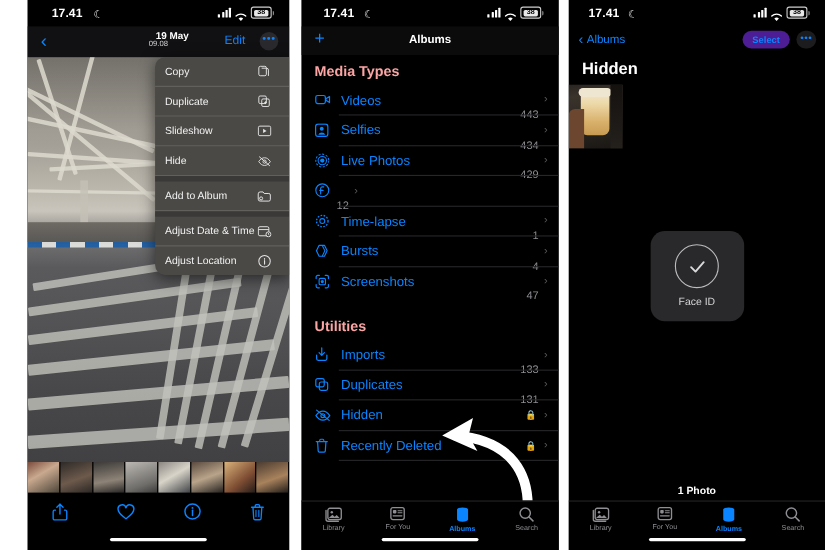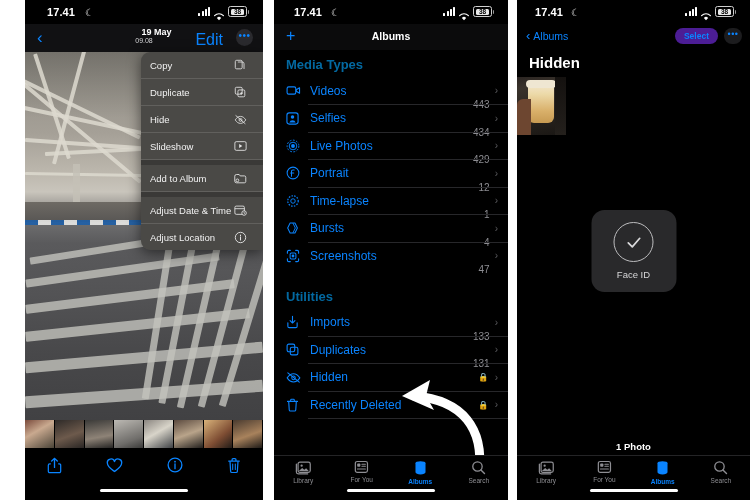--- a/index.html
+++ b/index.html
@@ -25,21 +25,21 @@
   .wifi{width:12px;height:9px;position:relative;}
   .batt{width:17px;height:9px;border:1px solid #cfcfcf;border-radius:2.5px;position:relative;display:flex;align-items:center;justify-content:center;}
   .batt::after{content:"";position:absolute;right:-3px;top:2.5px;width:1.5px;height:4px;background:#9a9a9a;border-radius:0 1px 1px 0;}
   .batt span{font-size:6.5px;font-weight:bold;color:#000;background:#e8e8e8;border-radius:1.5px;width:13px;height:6px;line-height:6px;text-align:center;}
 
   
   .p1-nav{position:relative;height:28px;background:#111113;}
   .p1-back{position:absolute;left:12px;top:4px;color:#0a84ff;font-size:17px;line-height:20px;}
   .p1-date{position:absolute;left:0;right:0;top:3px;text-align:center;color:#fff;font-size:9px;font-weight:bold;line-height:10px;padding-left:25px;}
   .p1-time{position:absolute;left:0;right:0;top:13px;text-align:center;color:#d4d4d6;font-size:7px;line-height:8px;}
-  .p1-edit{position:absolute;right:40px;top:7px;color:#0a84ff;font-size:16px;font-weight:500;}
+  .p1-edit{position:absolute;right:40px;top:7px;color:#0a84ff;font-size:11px;font-weight:500;}
   .p1-more{position:absolute;right:10px;top:5px;width:17px;height:17px;border-radius:50%;background:#2a2a2e;color:#0a84ff;font-size:10px;text-align:center;line-height:14px;letter-spacing:.5px;}
 
   .photo{position:absolute;left:0;top:52px;width:238px;height:368px;overflow:hidden;
     background:
       linear-gradient(180deg, rgba(0,0,0,.18) 0%, rgba(0,0,0,0) 18%),
       linear-gradient(180deg,#8d8a82 0%,#a5a097 22%,#bdb8ae 33%,#c9c5bc 38%,#9d9a95 42%,#6f6f70 46%,#5a5a5c 52%,#535355 66%,#48484a 82%,#414143 100%);}
   .ceiling{position:absolute;left:0;top:0;width:238px;height:160px;overflow:hidden;}
   .beam{position:absolute;background:#ddd9cf;opacity:.85;height:4px;transform-origin:left center;border-radius:1px;}
   .pillar{position:absolute;background:#c4c0b6;opacity:.8;}
   .street{position:absolute;left:0;top:150px;width:238px;height:20px;background:linear-gradient(180deg,#6e6a64,#585654);}
@@ -55,21 +55,21 @@
   .ctxmenu{position:absolute;left:116px;top:52px;width:122px;background:#4a4946;border-radius:9px 0 0 9px;overflow:hidden;box-shadow:0 3px 14px rgba(0,0,0,.55);}
   .ctxitem{position:relative;height:26px;display:flex;align-items:center;padding:0 16px 0 9px;color:#f2f2f2;font-size:9.5px;border-bottom:.5px solid rgba(255,255,255,.13);}
   .ctxitem .lab{flex:1;}
   .ctxitem .ic{width:14px;height:14px;display:flex;align-items:center;justify-content:center;opacity:.95;}
   .ctxgap{height:5px;background:#3a3937;}
 
   
   .p2-nav{position:relative;height:26px;background:#0b0b0c;}
   .p2-plus{position:absolute;left:12px;top:3px;color:#0a84ff;font-size:16px;line-height:18px;font-weight:300;}
   .p2-title{position:absolute;left:0;right:0;top:6px;text-align:center;color:#fff;font-size:10.5px;font-weight:bold;}
-  .sec-head{color:#0369a1;font-size:13px;font-weight:bold;padding:7px 0 5px 12px;}
+  .sec-head{color:#fca5a5;font-size:13px;font-weight:bold;padding:7px 0 5px 12px;}
   .lrow{position:relative;height:27.5px;display:flex;align-items:center;padding-left:12px;padding-right:10px;}
   .lrow .licon{width:20px;color:#0a84ff;display:flex;align-items:center;}
   .lrow .llabel{flex:1;color:#0a84ff;font-size:12px;padding-left:4px;}
   .lrow .lcount{color:#8e8e93;font-size:10px;padding-right:5px;margin-top:28px;}
   .lrow .lchev{color:#5a5a5e;font-size:10px;}
   .lrow .llock{color:#8e8e93;font-size:8.5px;padding-right:6px;}
   .lsep{position:absolute;left:34px;right:0;bottom:0;height:.5px;background:#27272a;}
   .util-gap{height:12px;}
   .tabbar{position:absolute;bottom:0;left:0;width:100%;height:44px;background:#000;border-top:.5px solid #242426;}
   .tabs{display:flex;height:32px;padding-top:4px;}
@@ -174,35 +174,35 @@
         <span class="lab">Duplicate</span>
         <span class="ic">
           <svg width="12" height="12" viewBox="0 0 14 14">
               <rect x="1.5" y="1.5" width="8" height="8" rx="1.4" stroke="#eee" fill="none" stroke-width="1"></rect>
               <rect x="4.6" y="4.6" width="8" height="8" rx="1.4" stroke="#eee" fill="none" stroke-width="1"></rect>
               <path d="M8.6 7.1v3M7.1 8.6h3" stroke="#eee" stroke-width="1"></path>
             </svg>
         </span>
       </div>
       <div class="ctxitem">
+        <span class="lab">Slideshow</span>
+        <span class="ic">
+          <svg width="13" height="12" viewBox="0 0 15 13">
+              <rect x="1" y="1.5" width="13" height="10" rx="1.6" stroke="#eee" fill="none" stroke-width="1"></rect>
+              <path d="M6 4.2 L9.6 6.5 L6 8.8 Z" fill="#eee"></path>
+            </svg>
+        </span>
+      </div>
+      <div class="ctxitem">
         <span class="lab">Hide</span>
         <span class="ic">
           <svg width="13" height="13" viewBox="0 0 16 16">
               <path d="M1.5 8.5c2-3 4-4.3 6.5-4.3s4.5 1.3 6.5 4.3c-2 3-4 4.3-6.5 4.3S3.5 11.5 1.5 8.5Z" stroke="#eee" fill="none" stroke-width="1"></path>
               <circle cx="8" cy="8.5" r="1.8" stroke="#eee" fill="none" stroke-width="1"></circle>
               <path d="M2.3 3.2 13.6 13" stroke="#eee" stroke-width="1.1" stroke-linecap="round"></path>
-            </svg>
-        </span>
-      </div>
-      <div class="ctxitem">
-        <span class="lab">Slideshow</span>
-        <span class="ic">
-          <svg width="13" height="12" viewBox="0 0 15 13">
-              <rect x="1" y="1.5" width="13" height="10" rx="1.6" stroke="#eee" fill="none" stroke-width="1"></rect>
-              <path d="M6 4.2 L9.6 6.5 L6 8.8 Z" fill="#eee"></path>
             </svg>
         </span>
       </div>
       <div class="ctxgap"></div>
 
       <div class="ctxitem">
         <span class="lab">Add to Album</span>
         <span class="ic">
           <svg width="14" height="12" viewBox="0 0 16 13">
               <path d="M2 4.5a2 2 0 0 1 2-2h3l1.2 1.6H13a1.6 1.6 0 0 1 1.6 1.6v4.8A1.6 1.6 0 0 1 13 12H4a2 2 0 0 1-2-2Z" stroke="#eee" fill="none" stroke-width="1"></path>
@@ -351,21 +351,20 @@
         <span class="lsep"></span>
       </div>
 
       <div class="lrow">
         <span class="licon">
             <svg width="14" height="14" viewBox="0 0 15 15">
               <circle cx="7.5" cy="7.5" r="6.3" stroke="#0a84ff" fill="none" stroke-width="1.1"></circle>
               <path d="M8.8 4.2H7.4a1.5 1.5 0 0 0-1.5 1.5v5.4M5 7.6h3.3" stroke="#0a84ff" fill="none" stroke-width="1.1" stroke-linecap="round"></path>
             </svg>
           </span>
-        <span class="llabel">Portrait</span>
         <span class="lcount">12</span>
         <span class="lchev">›</span>
         <span class="lsep"></span>
       </div>
 
       <div class="lrow">
         <span class="licon">
             <svg width="14" height="14" viewBox="0 0 15 15">
               <circle cx="7.5" cy="7.5" r="5.6" stroke="#0a84ff" fill="none" stroke-width="1.3" stroke-dasharray="1.6 1.4"></circle>
               <circle cx="7.5" cy="7.5" r="2.4" stroke="#0a84ff" fill="none" stroke-width="1"></circle>

